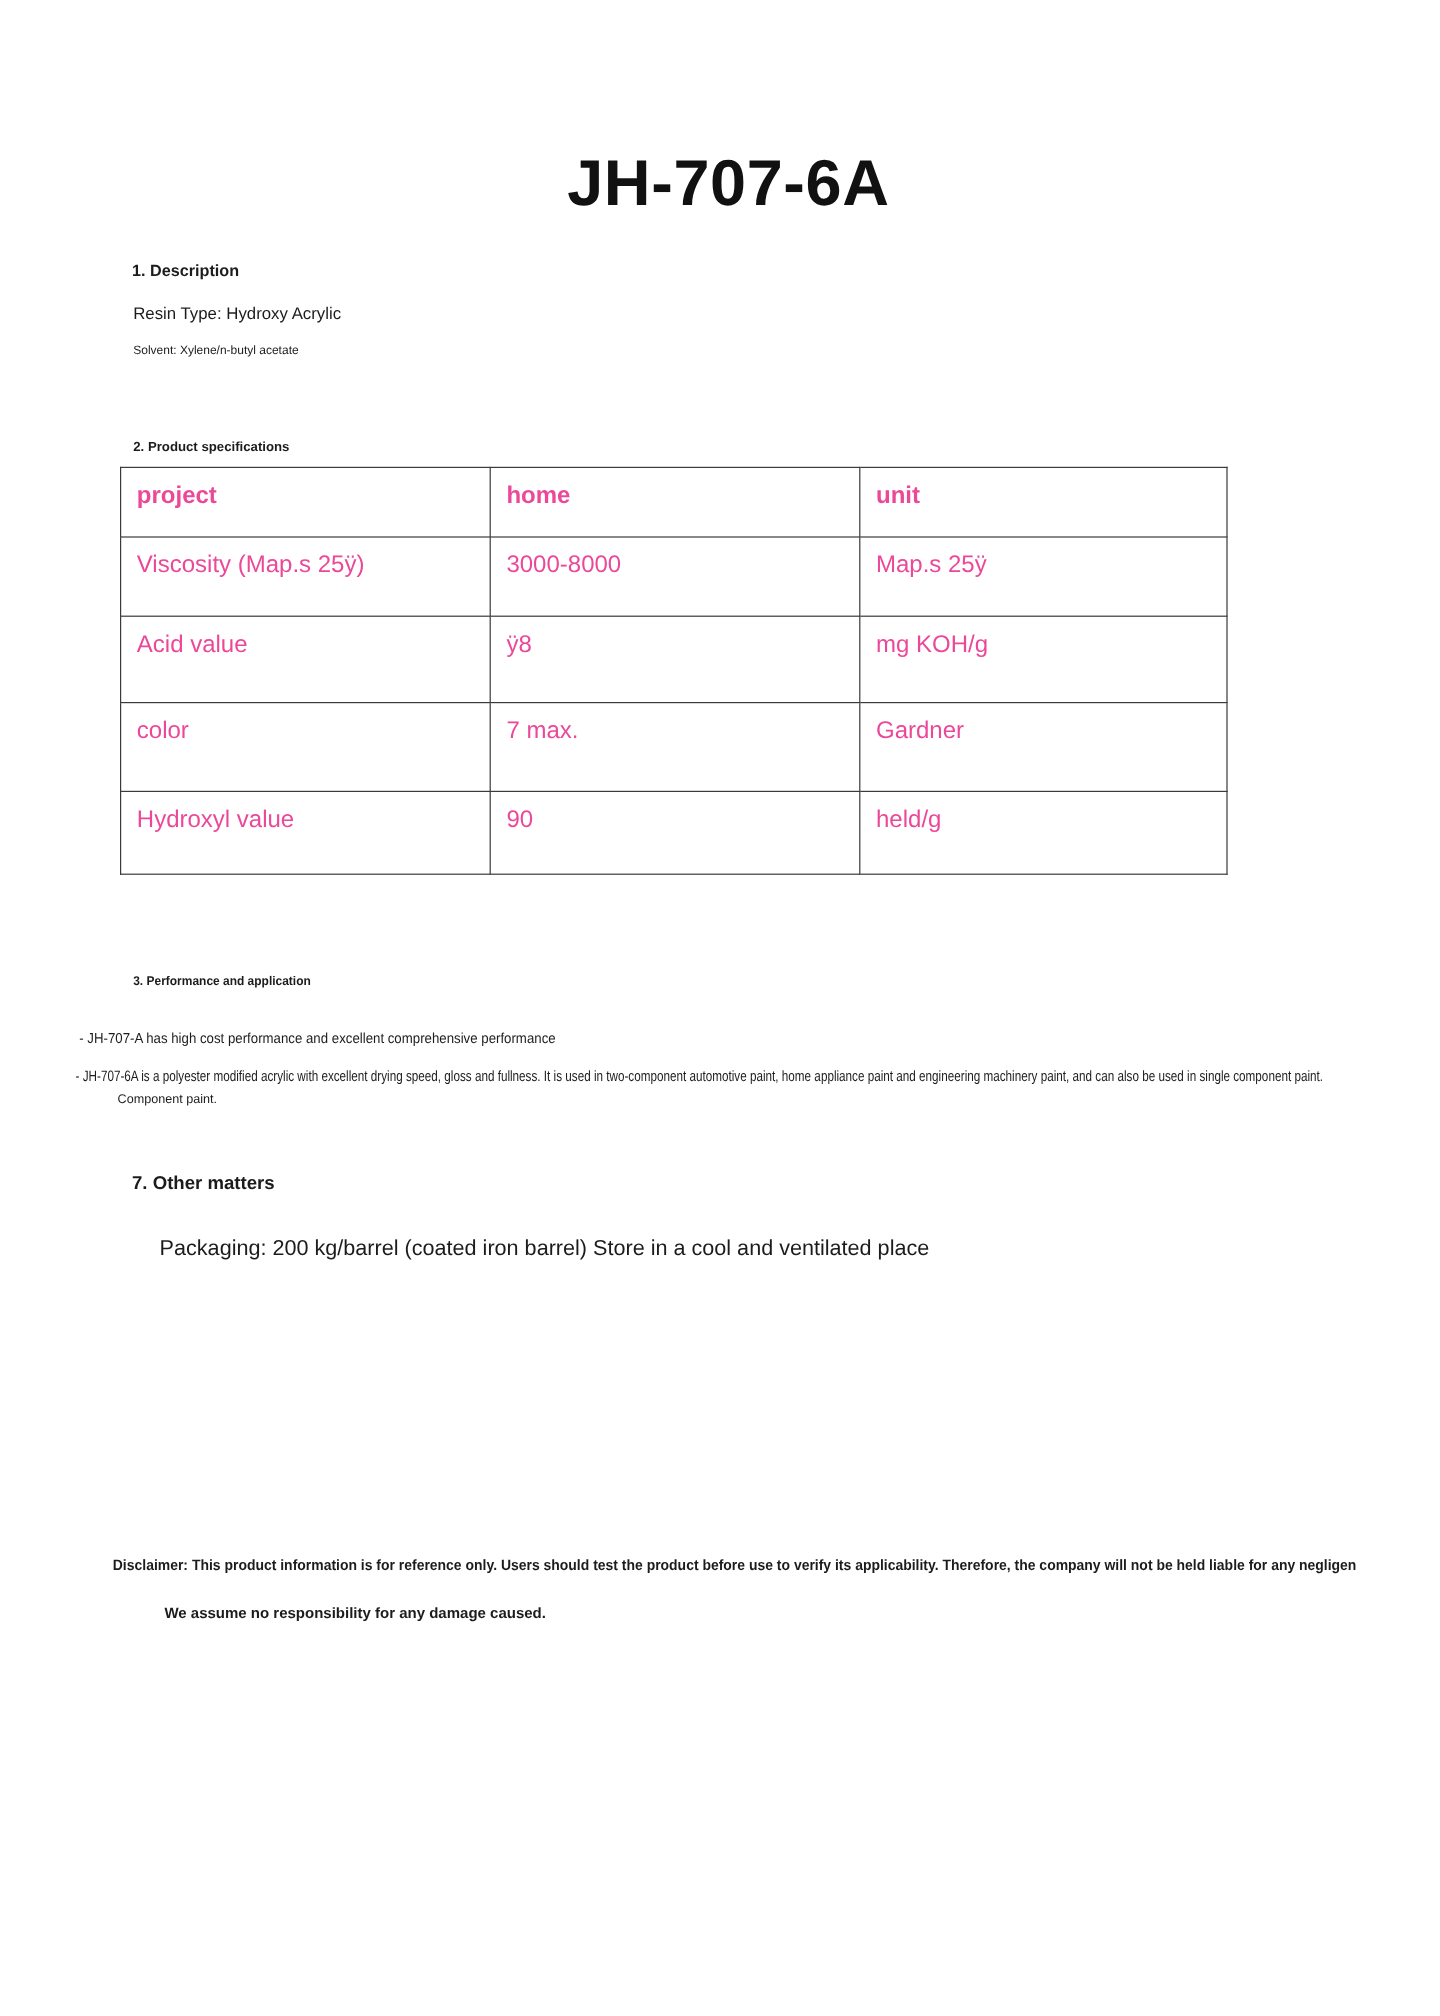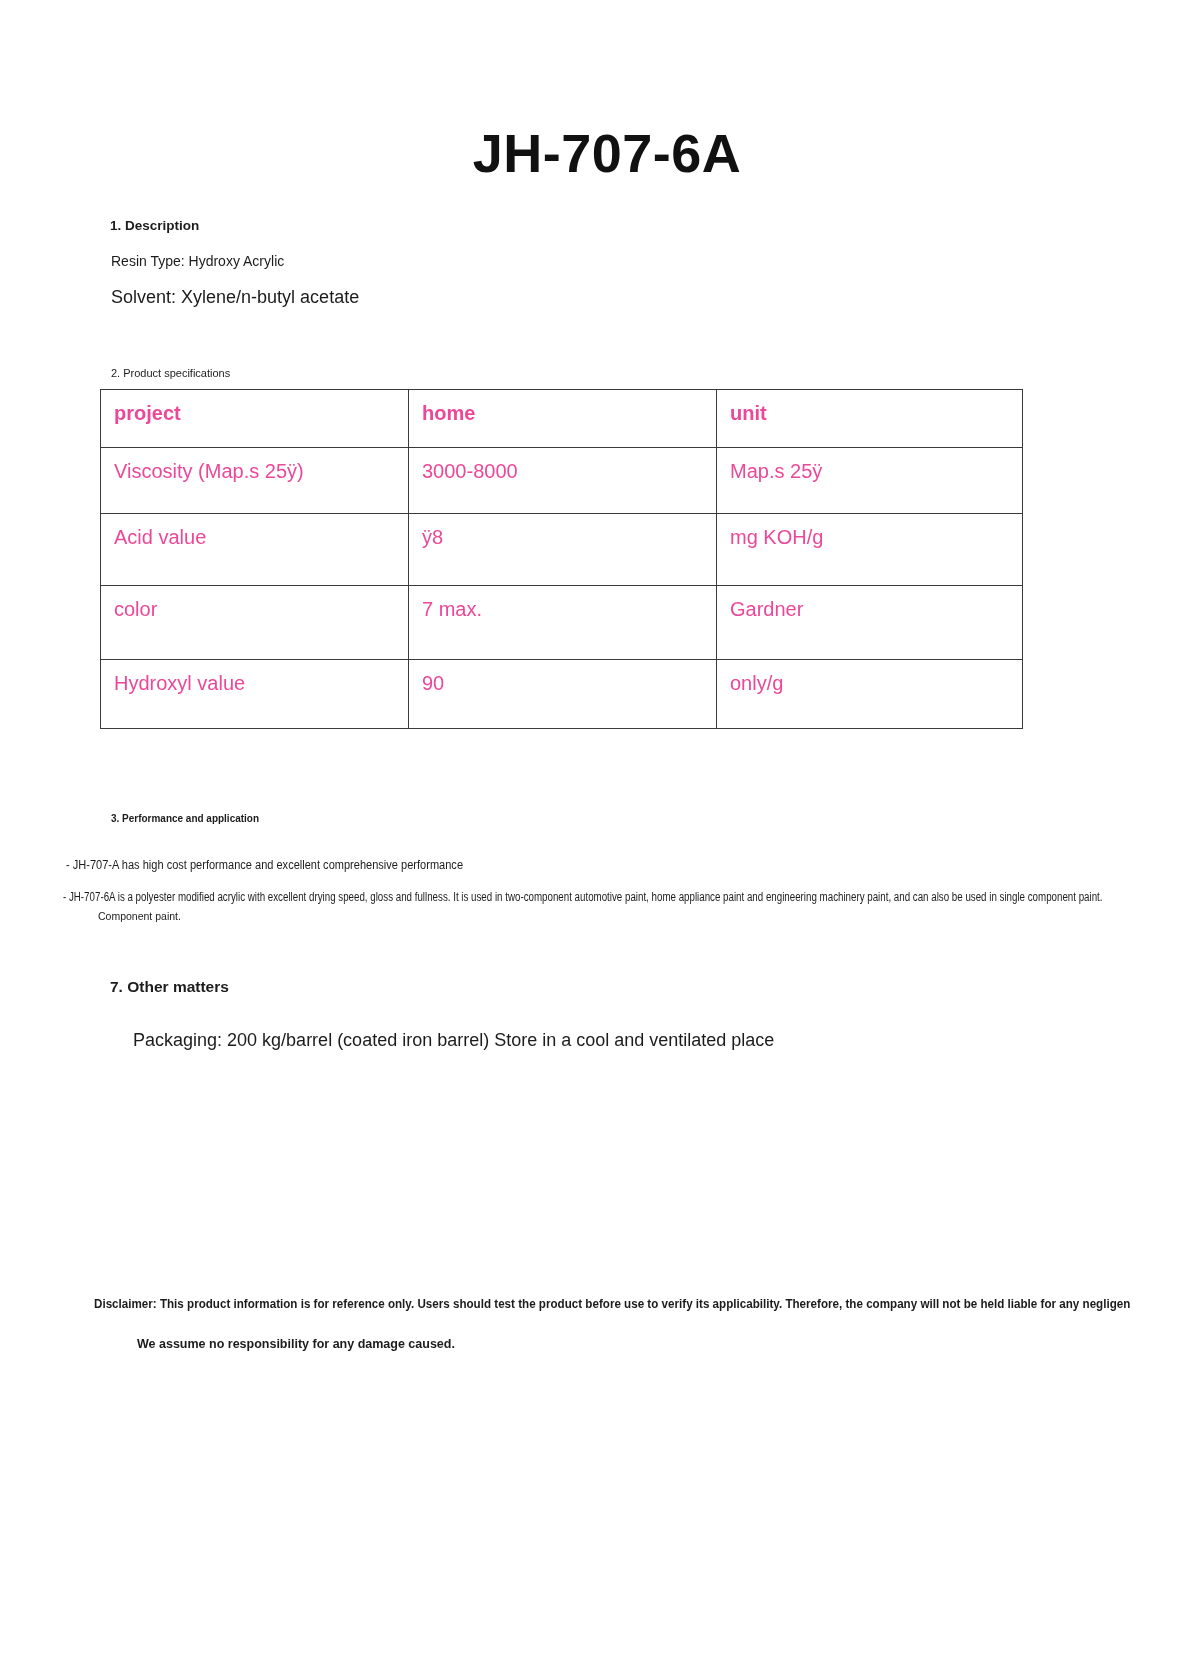--- a/index.html
+++ b/index.html
@@ -25,24 +25,24 @@
     text-align: center;
     font-size: 54px;
     font-weight: bold;
     letter-spacing: 0.5px;
     color: #111;
   }
 
   
   .sec1-heading { top: 218px; left: 110px; font-size: 13.5px; font-weight: bold; }
   .resin-line   { top: 253px; left: 111px; font-size: 14px; }
-  .solvent-line { top: 287px; left: 111px; font-size: 18px; }
+  .solvent-line { top: 287px; left: 111px; font-size: 10px; }
 
   
-  .sec2-heading { top: 367px; left: 111px; font-size: 11px; font-weight: normal; }
+  .sec2-heading { top: 367px; left: 111px; font-size: 11px; font-weight: bold; }
 
   table.spec {
     position: absolute;
     top: 389px;
     left: 100px;
     width: 922px;
     border-collapse: collapse;
     table-layout: fixed;
   }
   table.spec td {
@@ -129,21 +129,21 @@
     <td class="c-unit">mg KOH/g</td>
   </tr>
   <tr class="r-color">
     <td>color</td>
     <td class="c-unit">7 max.</td>
     <td class="c-unit">Gardner</td>
   </tr>
   <tr class="r-hydrox">
     <td class="c-tiny">Hydroxyl value</td>
     <td>90</td>
-    <td class="c-unit">only/g</td>
+    <td class="c-unit">held/g</td>
   </tr>
 </tbody>
   </table>
 
 <div class="abs sec3-heading">3. Performance and application</div>
 <div class="abs perf-point1">- JH-707-A has high cost performance and excellent comprehensive performance</div>
 <div class="abs perf-point2">- JH-707-6A is a polyester modified acrylic with excellent drying speed, gloss and fullness. It is used in two-component automotive paint, home appliance paint and engineering machinery paint, and can also be used in single component paint.</div>
 <div class="abs perf-cont">Component paint.</div>
 
 <div class="abs sec4-heading">7. Other matters</div>

